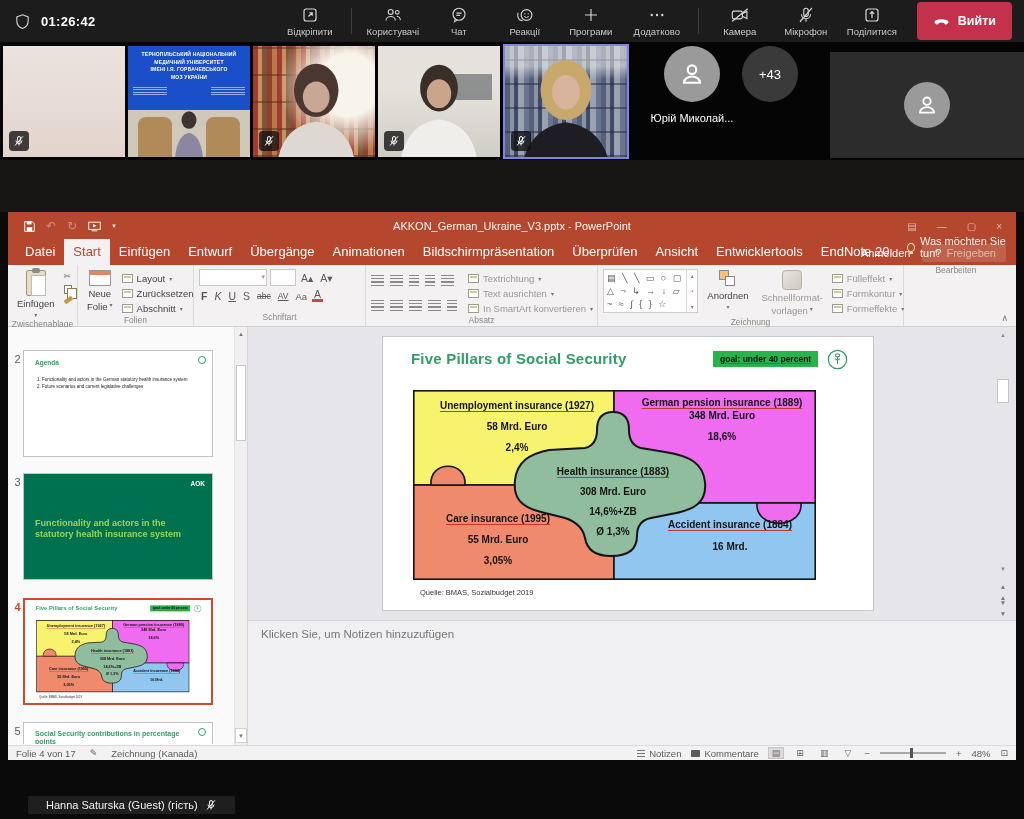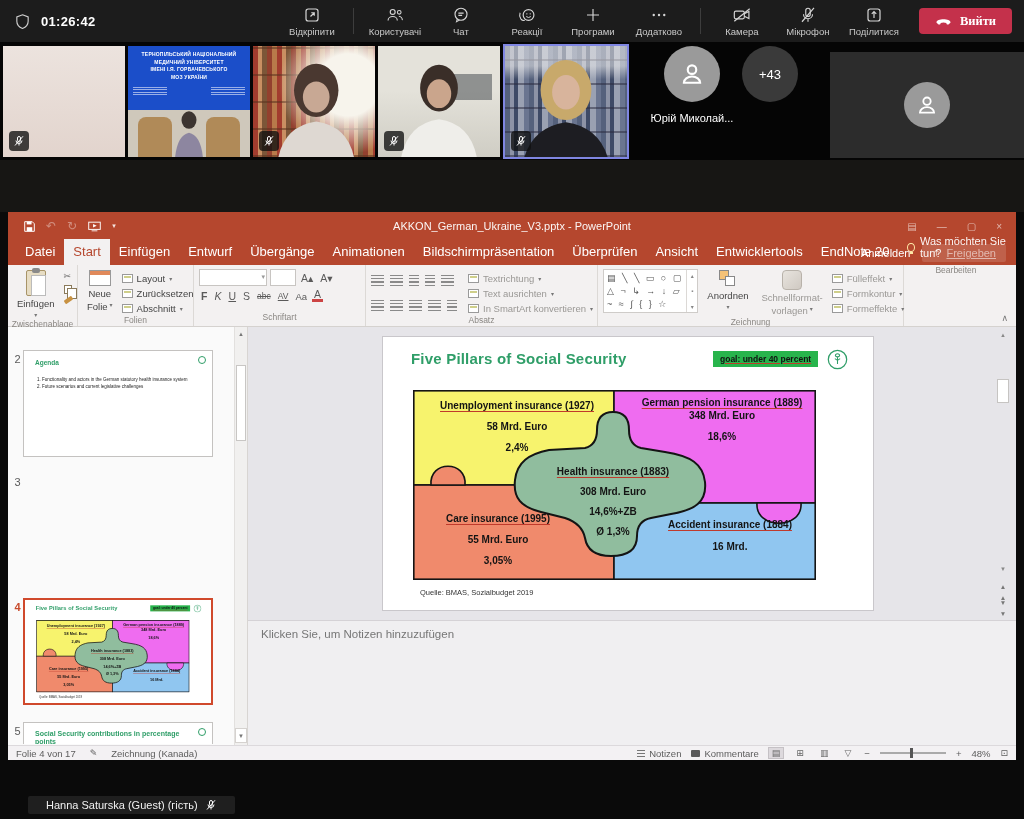--- a/index.html
+++ b/index.html
@@ -8,21 +8,21 @@
 
   
   .topbar { position:absolute; left:0; top:0; width:1024px; height:42px; background:#1c1c1c; display:flex; align-items:center; }
   .tb-left { display:flex; align-items:center; gap:10px; padding-left:14px; }
   .timer { color:#fff; font-size:13px; font-weight:bold; letter-spacing:.3px; }
   .tb-right { margin-left:auto; display:flex; align-items:center; gap:4px; padding-right:12px; }
   .tact { display:flex; flex-direction:column; align-items:center; justify-content:center; width:62px; height:43px; cursor:pointer; }
   .tact .tlabel { color:#c9c9c9; font-size:9.5px; margin-top:2px; white-space:nowrap; }
   .tact svg { display:block; }
   .tsep { width:1px; height:26px; background:#3d3d3d; margin:0 6px; }
-  .leave-btn { display:flex; align-items:center; gap:8px; background:#c4314b; color:#fff; border:none; border-radius:4px; height:26px; padding:0 16px; font-size:12.5px; font-weight:bold; margin-left:10px; cursor:pointer; font-family:Liberation Serif, serif; }
+  .leave-btn { display:flex; align-items:center; gap:8px; background:#c4314b; color:#fff; border:none; border-radius:4px; height:38px; padding:0 16px; font-size:12.5px; font-weight:bold; margin-left:10px; cursor:pointer; font-family:Liberation Sans, sans-serif; }
 
   
   .vstrip { position:absolute; left:0; top:42px; width:1024px; height:118px; background:#050505; }
   .vtile { position:absolute; top:4px; width:122px; height:111px; overflow:hidden; background:#222; }
   .vtile .micbadge { position:absolute; left:6px; bottom:6px; width:20px; height:20px; background:rgba(15,15,15,.78); border-radius:4px; display:flex; align-items:center; justify-content:center; }
   .sil { position:absolute; left:0; bottom:0; width:100%; }
   .banner { position:absolute; left:0; top:0; width:100%; height:58%; background:#1b4ec9; display:flex; flex-direction:column; align-items:center; padding-top:5px; }
   .banner span { color:#fff; font-weight:bold; font-size:5px; line-height:1.5; letter-spacing:.2px; }
   .banner .sub { display:flex; justify-content:space-between; width:92%; margin-top:6px; }
   .banner .sub i { display:block; width:34px; height:10px; background:repeating-linear-gradient(#cfd9f5 0 1px, transparent 1px 2.5px); opacity:.7; }
@@ -57,21 +57,21 @@
   .winbtns { margin-left:auto; display:flex; align-items:center; gap:20px; padding-right:14px; color:rgba(255,255,255,.6); font-size:10px; }
 
   .ppt-tabs { position:relative; height:25px; background:#b5472e; display:flex; align-items:flex-end; padding-left:8px; }
   .ptab { color:#fff; font-size:13px; padding:5px 9px 6px; white-space:nowrap; cursor:pointer; }
   .ptab.active { background:#f3f1f1; color:#b5472e; }
   .tellme { display:flex; align-items:center; gap:5px; color:rgba(255,255,255,.95); font-size:11px; padding:5px 9px 6px; }
   .bulb { width:9px; height:9px; border:1.2px solid #ffe9a8; border-radius:50%; position:relative; }
   .bulb::after { content:''; position:absolute; left:2px; top:8px; width:3px; height:2.5px; background:#ffe9a8; }
   .tabs-right { position:absolute; right:10px; bottom:3px; display:flex; align-items:center; gap:12px; }
   .signin { color:#fff; font-size:11px; }
-  .sharebtn { display:flex; align-items:center; gap:5px; background:rgba(255,255,255,.14); border-radius:2px; color:rgba(255,255,255,.55); font-size:11px; padding:3px 10px;text-decoration:underline; }
+  .sharebtn { display:flex; align-items:center; gap:5px; background:rgba(255,255,255,.14); border-radius:2px; color:rgba(255,255,255,.55); font-size:11px; padding:3px 10px; }
 
   
   .ribbon { position:relative; height:62px; background:#f3f1f1; border-bottom:1px solid #d5d2cf; display:flex; }
   .rgroup { position:relative; height:100%; border-right:1px solid #dcd9d6; display:flex; flex-direction:column; }
   .rg-body { flex:1; display:flex; align-items:flex-start; padding:4px 5px 0; gap:5px; }
   .rg-label { height:14px; text-align:center; font-size:8.5px; color:#8a8783; white-space:nowrap; }
   .bigbtn { display:flex; flex-direction:column; align-items:center; gap:2px; font-size:9.5px; color:#444; padding:1px 4px; }
   .caret { font-size:6px; color:#777; }
   .clipicon { width:20px; height:26px; background:#e7ddc4; border:1px solid #a89468; border-radius:2px; position:relative; }
   .clipicon::before { content:''; position:absolute; left:5px; top:-3px; width:8px; height:5px; background:#8a8a8a; border-radius:2px; }
@@ -590,20 +590,24 @@
       <aside class="slidepanel">
         <span class="snum" style="top:26px;">2</span>
         <div class="thumb" style="top:23px;">
           <span class="th-agenda-title">Agenda</span>
           <span class="aok-mini"></span>
           <span class="th-agenda-item" style="top:26px;">1.  Functionality and actors in the German statutory health insurance system</span>
           <span class="th-agenda-item" style="top:33px;">2.  Future scenarios and current legislative challenges</span>
         </div>
 
         <span class="snum" style="top:149px;">3</span>
+        <div class="thumb th-green" style="top:146px;">
+          <span class="brand">AOK</span>
+          <span class="ttl">Functionality and actors in the statutory health insurance system</span>
+        </div>
 
         <span class="snum cur" style="top:274px;">4</span>
         <div class="thumb sel" style="top:271px;">
           <div class="thumb4-holder" id="thumb4-holder">
               <div class="canvas" style="position: absolute; left: 0px; top: 0px; transform: scale(0.3795); transform-origin: 0px 0px; box-shadow: none;">
             <span class="sl-title">Five Pillars of Social Security</span>
             <span class="sl-badge">goal: under 40 percent</span>
             <svg class="aok-logo" viewBox="0 0 24 24">
               <circle cx="12" cy="12" r="10.5" fill="none" stroke="#2f9e68" stroke-width="1.4"></circle>
               <path d="M12 17 V9 M12 9 C9 9 8.5 5.5 12 5.5 C15.5 5.5 15 9 12 9 M12 13 l-3-2 M12 13 l3-2" fill="none" stroke="#2f9e68" stroke-width="1.2"></path>

